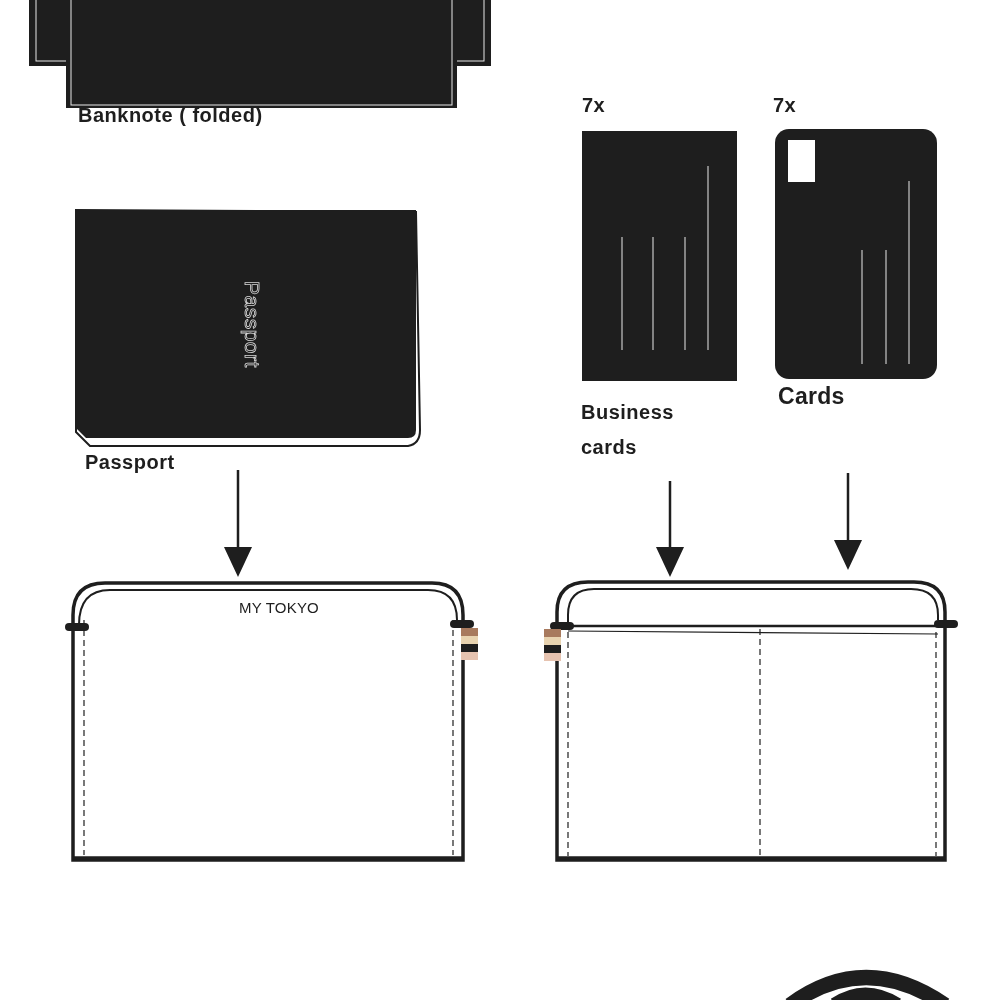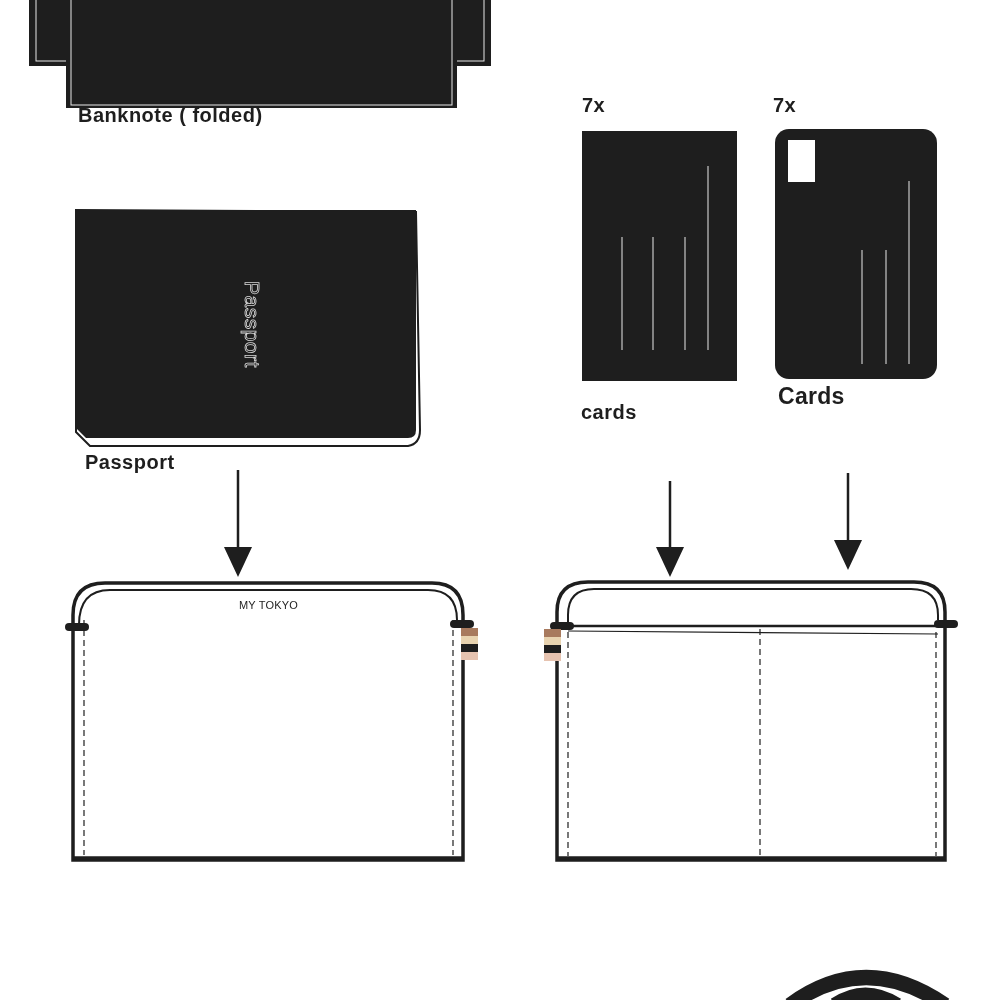--- a/index.html
+++ b/index.html
@@ -2,21 +2,21 @@
 <html><head>
 <meta charset="utf-8">
 <style>
   html, body { margin:0; padding:0; background:#ffffff; }
   body { width:1000px; height:1000px; position:relative; overflow:hidden; font-family:"Liberation Sans", sans-serif; color:#1e1e1e; }
   .abs { position:absolute; }
   .label { font-weight:bold; font-size:20px; letter-spacing:0.5px; line-height:1.2; }
   .label-sm { font-weight:bold; font-size:23px; letter-spacing:0.3px; line-height:30px; }
   svg { position:absolute; left:0; top:0; }
   .vert-text { position:absolute; transform:rotate(90deg); transform-origin:left top; font-size:21px; color:transparent; -webkit-text-stroke:0.8px #d8d8d8; letter-spacing:0.5px; white-space:nowrap; }
-  .brand { font-size:11px; letter-spacing:0.2px; }
+  .brand { font-size:15px; letter-spacing:0.2px; }
 </style>
 </head>
 <body>
 
 <svg width="1000" height="1000" viewBox="0 0 1000 1000">
 
   <g>
     <rect x="29" y="-5" width="462" height="71" fill="#1e1e1e"></rect>
     <rect x="36" y="-5" width="448" height="66" fill="none" stroke="#e8e8e8" stroke-width="1"></rect>
     <rect x="66" y="-5" width="391" height="113" fill="#1e1e1e"></rect>
@@ -101,20 +101,21 @@
 <div class="abs label" style="left:30px; top:103px;margin-left:48px;">Banknote ( folded)</div>
 
 <div class="vert-text" style="left:264px; top:281px;">Passport</div>
 
 <div class="abs label" style="left:85px; top:450px;">Passport</div>
 
 <div class="abs label" style="left:582px; top:93px;">7x</div>
 <div class="abs label" style="left:773px; top:93px;">7x</div>
 
 <div class="abs label" style="left:581px; top:395px; line-height:35px;">
+  <div>Business</div>
   <div>cards</div>
 </div>
 
 <div class="abs label-sm" style="left:778px; top:381px;">
   <div>Cards</div>
 </div>
 
 <div class="abs brand" style="left:239px; top:599px;">MY TOKYO</div>
 
 </body></html>

